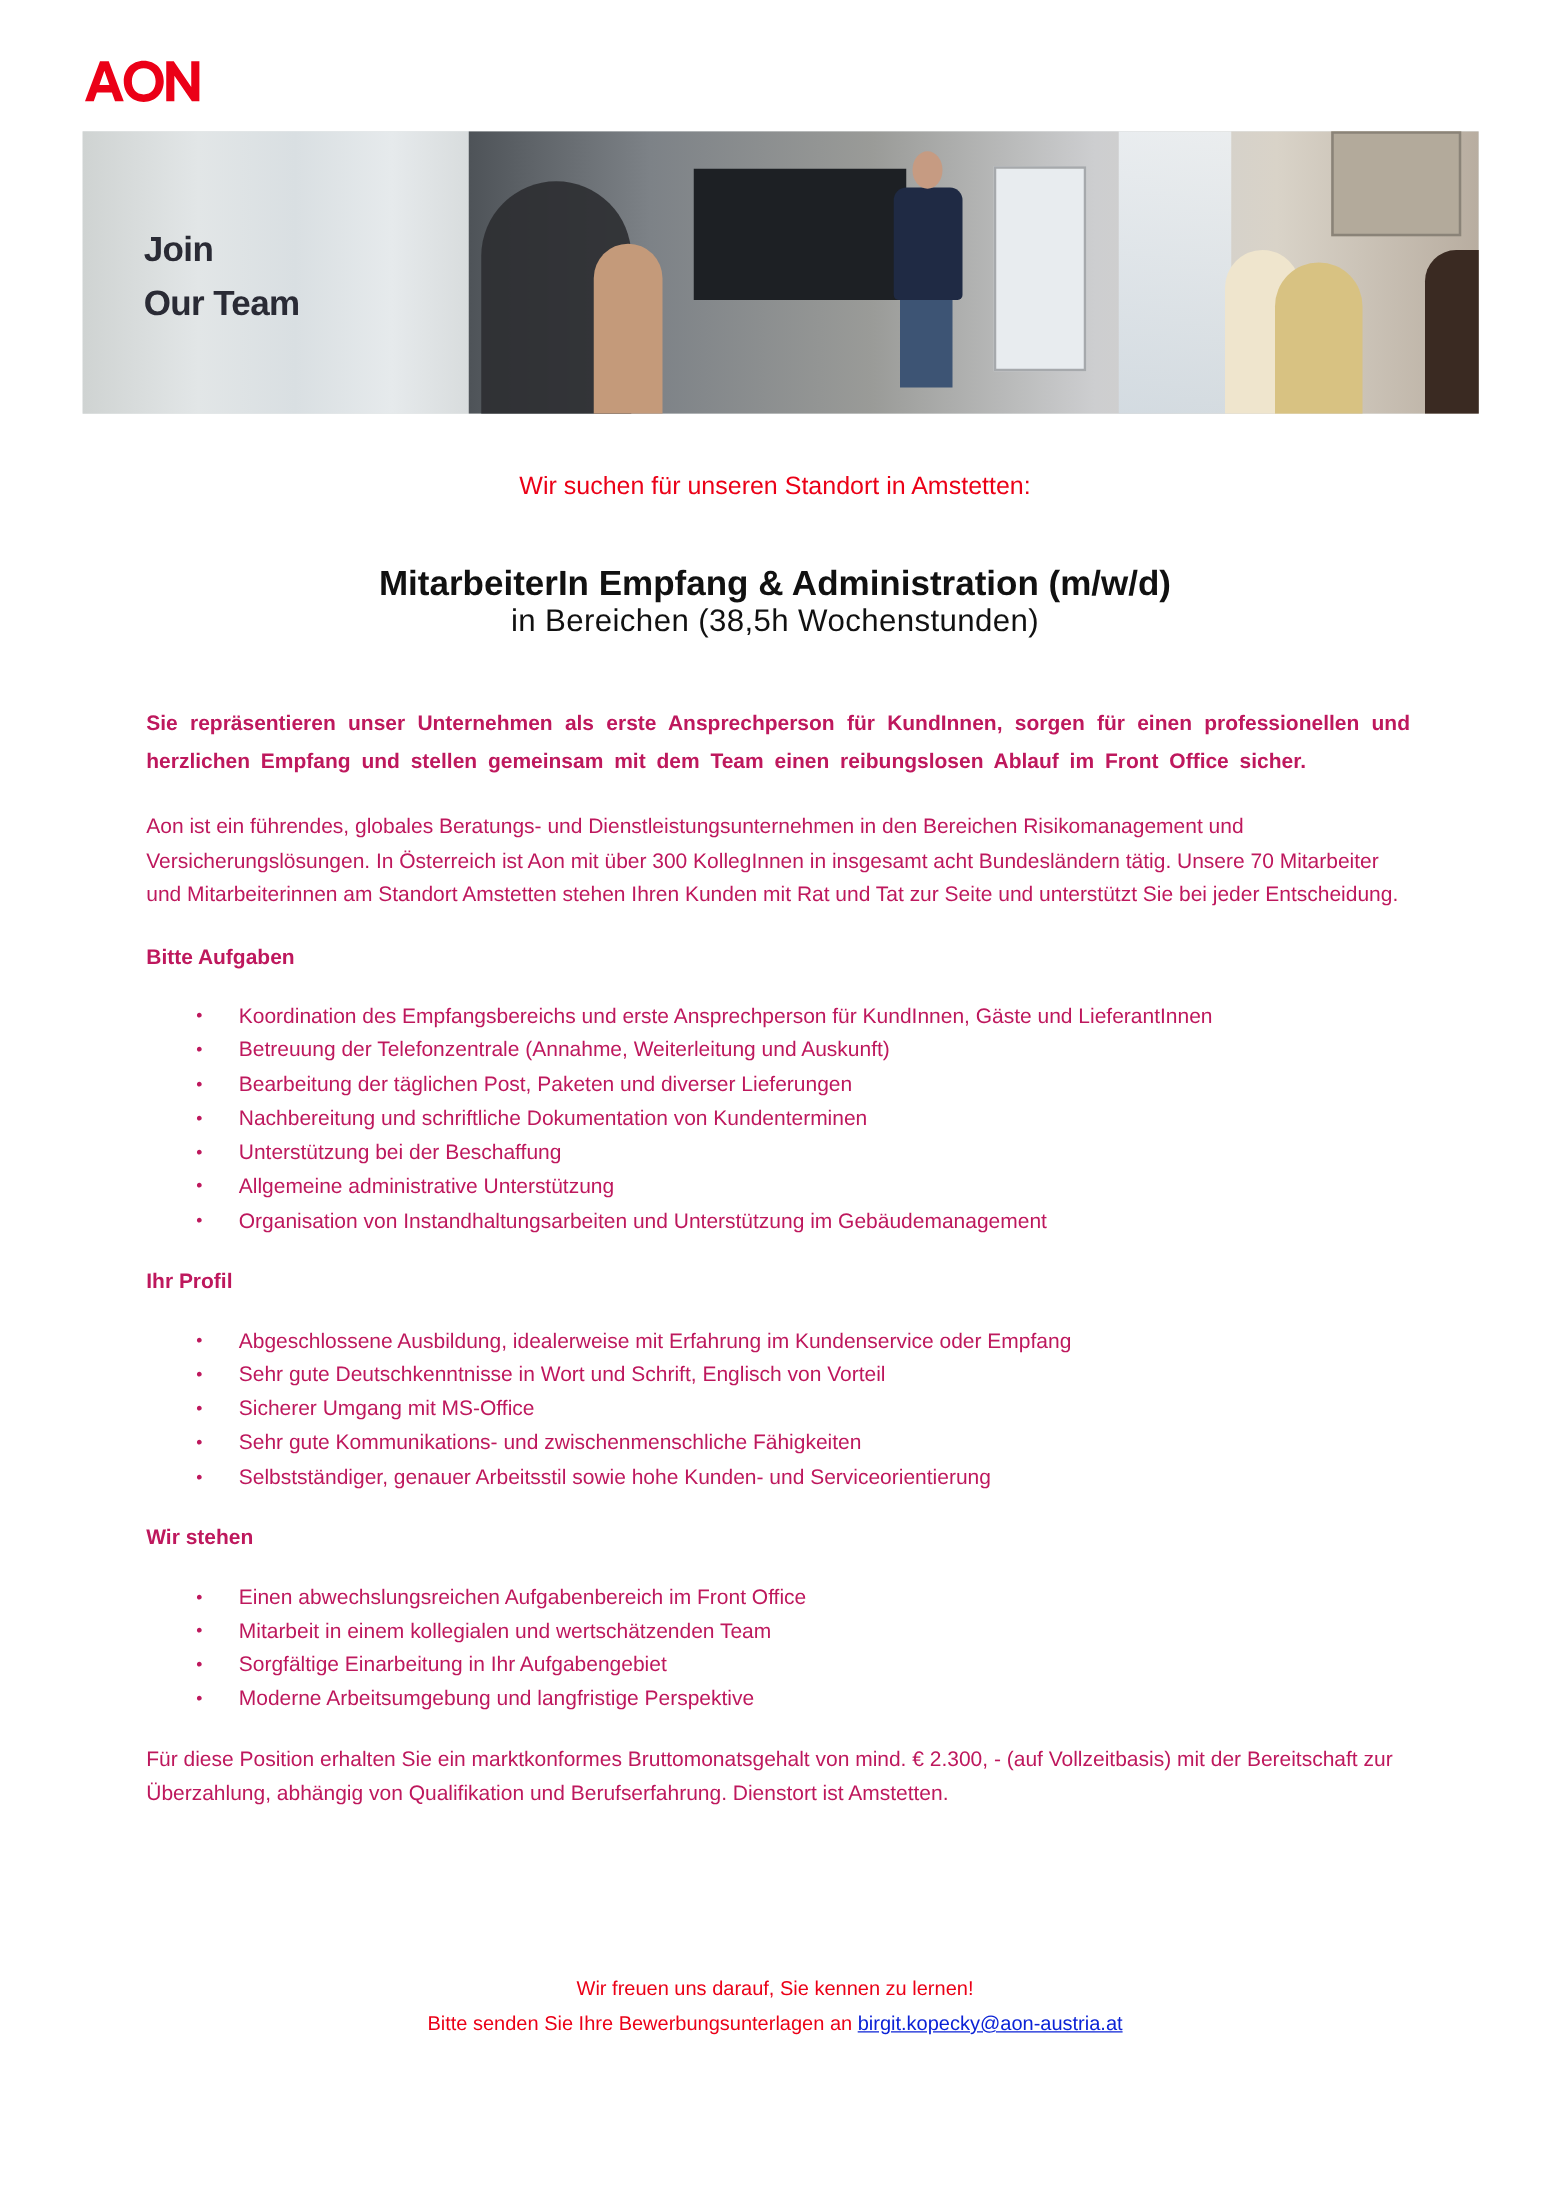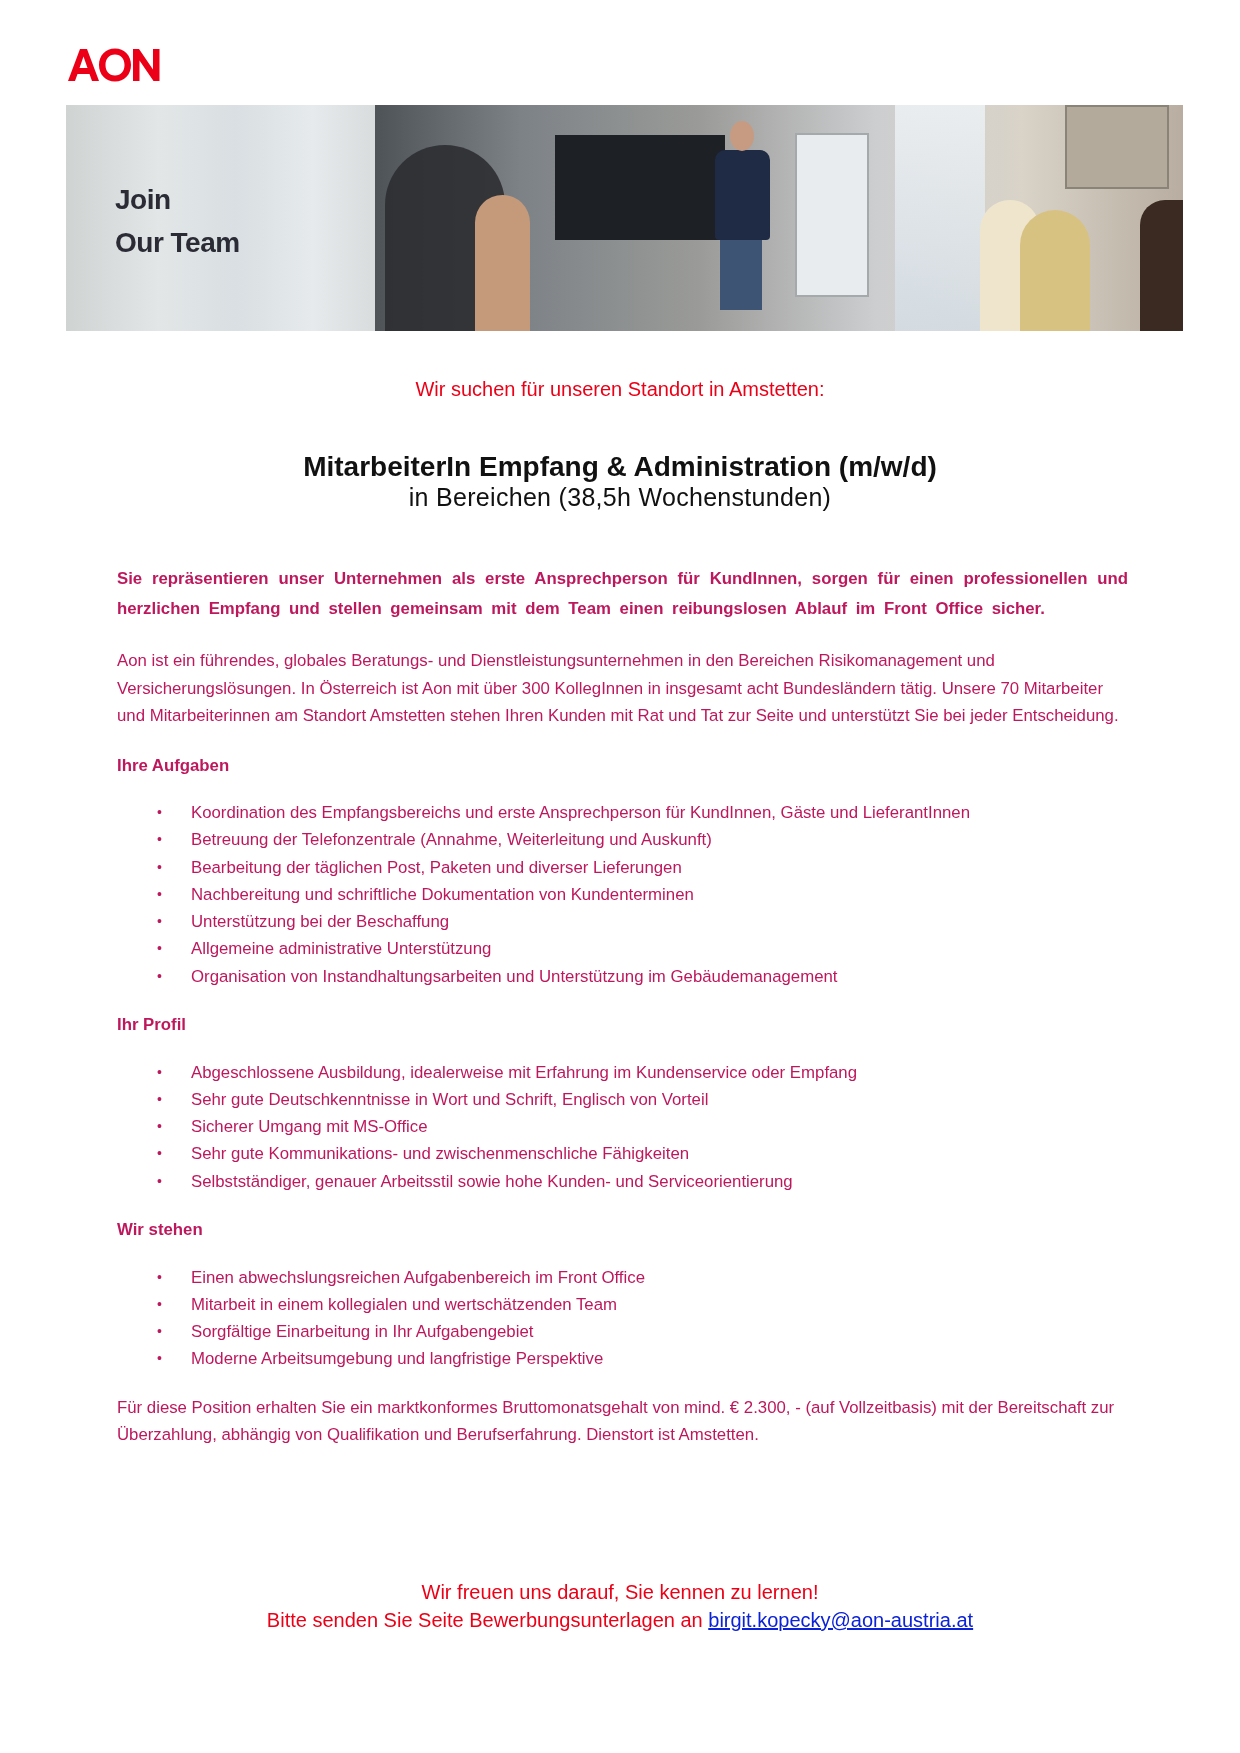--- a/index.html
+++ b/index.html
@@ -61,21 +61,21 @@
     }
     .lead { font-weight: 700; text-align: justify; text-align-last: left; word-spacing: 4px; line-height: 30px; margin: 0 0 23px 0; }
     .about { margin: 0 0 22px 0; }
     .section-heading { font-weight: 700; margin: 0 0 20px 0; }
     ul.bullets { list-style: none; padding: 0; margin: 0 0 21px 0; }
     ul.bullets li { position: relative; padding-left: 74px; line-height: 27.3px; }
     ul.bullets li .bullet { position: absolute; left: 40px; top: 0; font-size: 14px; }
     .salary { margin: 12px 0 0 0; }
     .closing {
       position: absolute; left: 0; width: 1240px; top: 1578px; text-align: center;
-      color: #eb0017; font-size: 20px; line-height: 28px;
+      color: #eb0017; font-size: 16px; line-height: 28px;
     }
     .closing a { color: #0b22d6; text-decoration: underline; }
   </style>
 </head>
 <body>
 
 <div class="logo">
   <svg width="92" height="34" viewBox="0 0 92 34">
 
     <path d="M0 33 L12 1 L19 1 L31 33 L24 33 L21.5 26 L9.5 26 L7 33 Z M11.5 20 L19.5 20 L15.5 8.5 Z" fill="#eb0017"></path>
@@ -111,21 +111,21 @@
 
 <div class="intro-red">Wir suchen für unseren Standort in Amstetten:</div>
 <div class="job-title">MitarbeiterIn Empfang &amp; Administration (m/w/d)</div>
 <div class="job-subtitle">in Bereichen (38,5h Wochenstunden)</div>
 
 <div class="content">
   <p class="lead">Sie repräsentieren unser Unternehmen als erste Ansprechperson für KundInnen, sorgen für einen professionellen und herzlichen Empfang und stellen gemeinsam mit dem Team einen reibungslosen Ablauf im Front Office sicher.</p>
   <p class="about">Aon ist ein führendes, globales Beratungs- und Dienstleistungsunternehmen in den Bereichen Risikomanagement und Versicherungslösungen. In Österreich ist Aon mit über 300 KollegInnen in insgesamt acht Bundesländern tätig. Unsere 70 Mitarbeiter und Mitarbeiterinnen am Standort Amstetten stehen Ihren Kunden mit Rat und Tat zur Seite und unterstützt Sie bei jeder Entscheidung.</p>
 
   <div>
-    <div class="section-heading">Ihre Aufgaben</div>
+    <div class="section-heading">Bitte Aufgaben</div>
     <ul class="bullets">
       <li><span class="bullet">•</span><span>Koordination des Empfangsbereichs und erste Ansprechperson für KundInnen, Gäste und LieferantInnen</span></li>
       <li><span class="bullet">•</span><span>Betreuung der Telefonzentrale (Annahme, Weiterleitung und Auskunft)</span></li>
       <li><span class="bullet">•</span><span>Bearbeitung der täglichen Post, Paketen und diverser Lieferungen</span></li>
       <li><span class="bullet">•</span><span>Nachbereitung und schriftliche Dokumentation von Kundenterminen</span></li>
       <li><span class="bullet">•</span><span>Unterstützung bei der Beschaffung</span></li>
       <li><span class="bullet">•</span><span>Allgemeine administrative Unterstützung</span></li>
       <li><span class="bullet">•</span><span>Organisation von Instandhaltungsarbeiten und Unterstützung im Gebäudemanagement</span></li>
     </ul>
   </div>
@@ -150,15 +150,15 @@
       <li><span class="bullet">•</span><span>Moderne Arbeitsumgebung und langfristige Perspektive</span></li>
     </ul>
   </div>
 
   <p class="salary">Für diese Position erhalten Sie ein marktkonformes Bruttomonatsgehalt von mind. € 2.300, - (auf Vollzeitbasis) mit der Bereitschaft zur Überzahlung, abhängig von Qualifikation und Berufserfahrung. Dienstort ist Amstetten.</p>
 </div>
 
 <div class="closing">
   <div>Wir freuen uns darauf, Sie kennen zu lernen!</div>
   <div>
-    <span>Bitte senden Sie Seite Bewerbungsunterlagen an </span><a href="mailto:birgit.kopecky@aon-austria.at">birgit.kopecky@aon-austria.at</a>
+    <span>Bitte senden Sie Ihre Bewerbungsunterlagen an </span><a href="mailto:birgit.kopecky@aon-austria.at">birgit.kopecky@aon-austria.at</a>
   </div>
 </div>
 
 </body></html>

